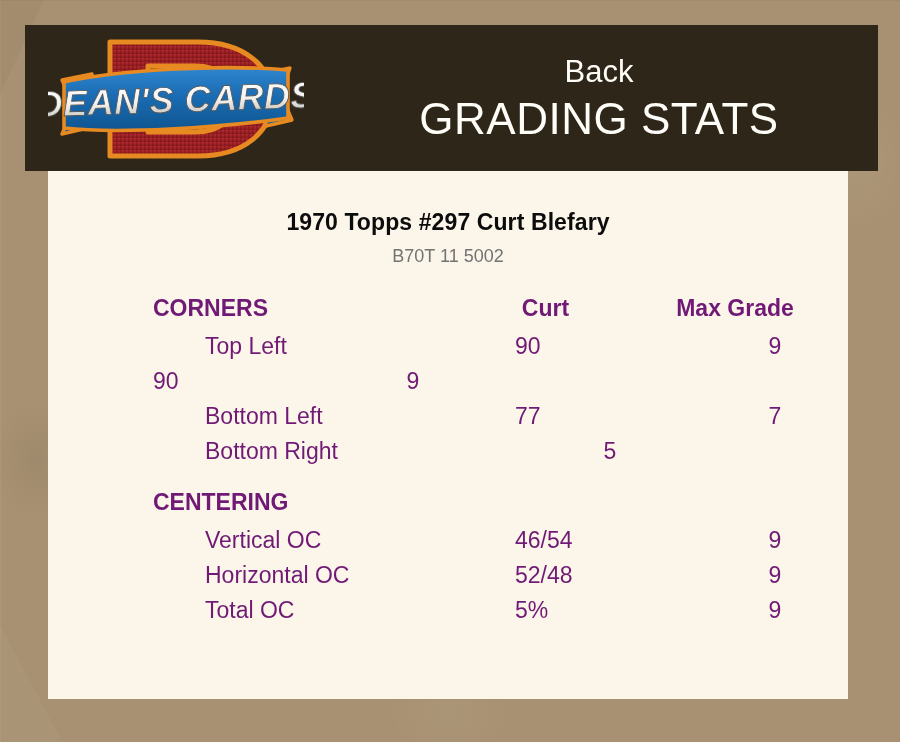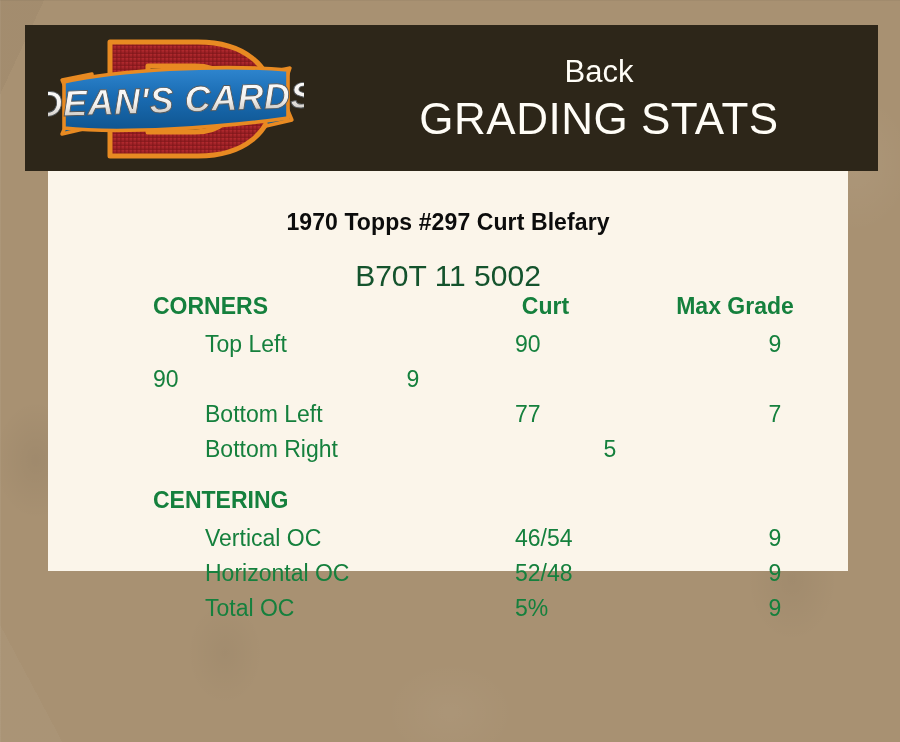--- a/index.html
+++ b/index.html
@@ -86,45 +86,46 @@
     line-height: 40px;
     margin-top: 2px;
   }
 
   
   #content-panel {
     position: absolute;
     left: 48px;
     top: 171px;
     width: 800px;
-    height: 400px;
+    height: 528px;
     background: #fbf5ea;
     z-index: 2;
   }
 
   #card-title {
     text-align: center;
     font-size: 23px;
     font-weight: bold;
     color: #0c0c0c;
     margin-top: 38px;
     letter-spacing: 0.1px;
   }
   #card-serial {
     text-align: center;
-    font-size: 30px;
-    color: #14532d;
-    margin-top: 23px;
+    font-size: 18px;
+    color: #737373;
+    margin-top: 10px;
   }
 
   
   #stats-area {
+    margin-top: 28px;
     padding-left: 105px;
     padding-right: 29px;
-    color: #15803d;
+    color: #701a75;
   }
   .stat-section { margin-bottom: 2px; }
 
   .section-header-row,
   .stat-row {
     display: flex;
     align-items: baseline;
     height: 35px;
   }
   .section-header-row { height: 38px; }

